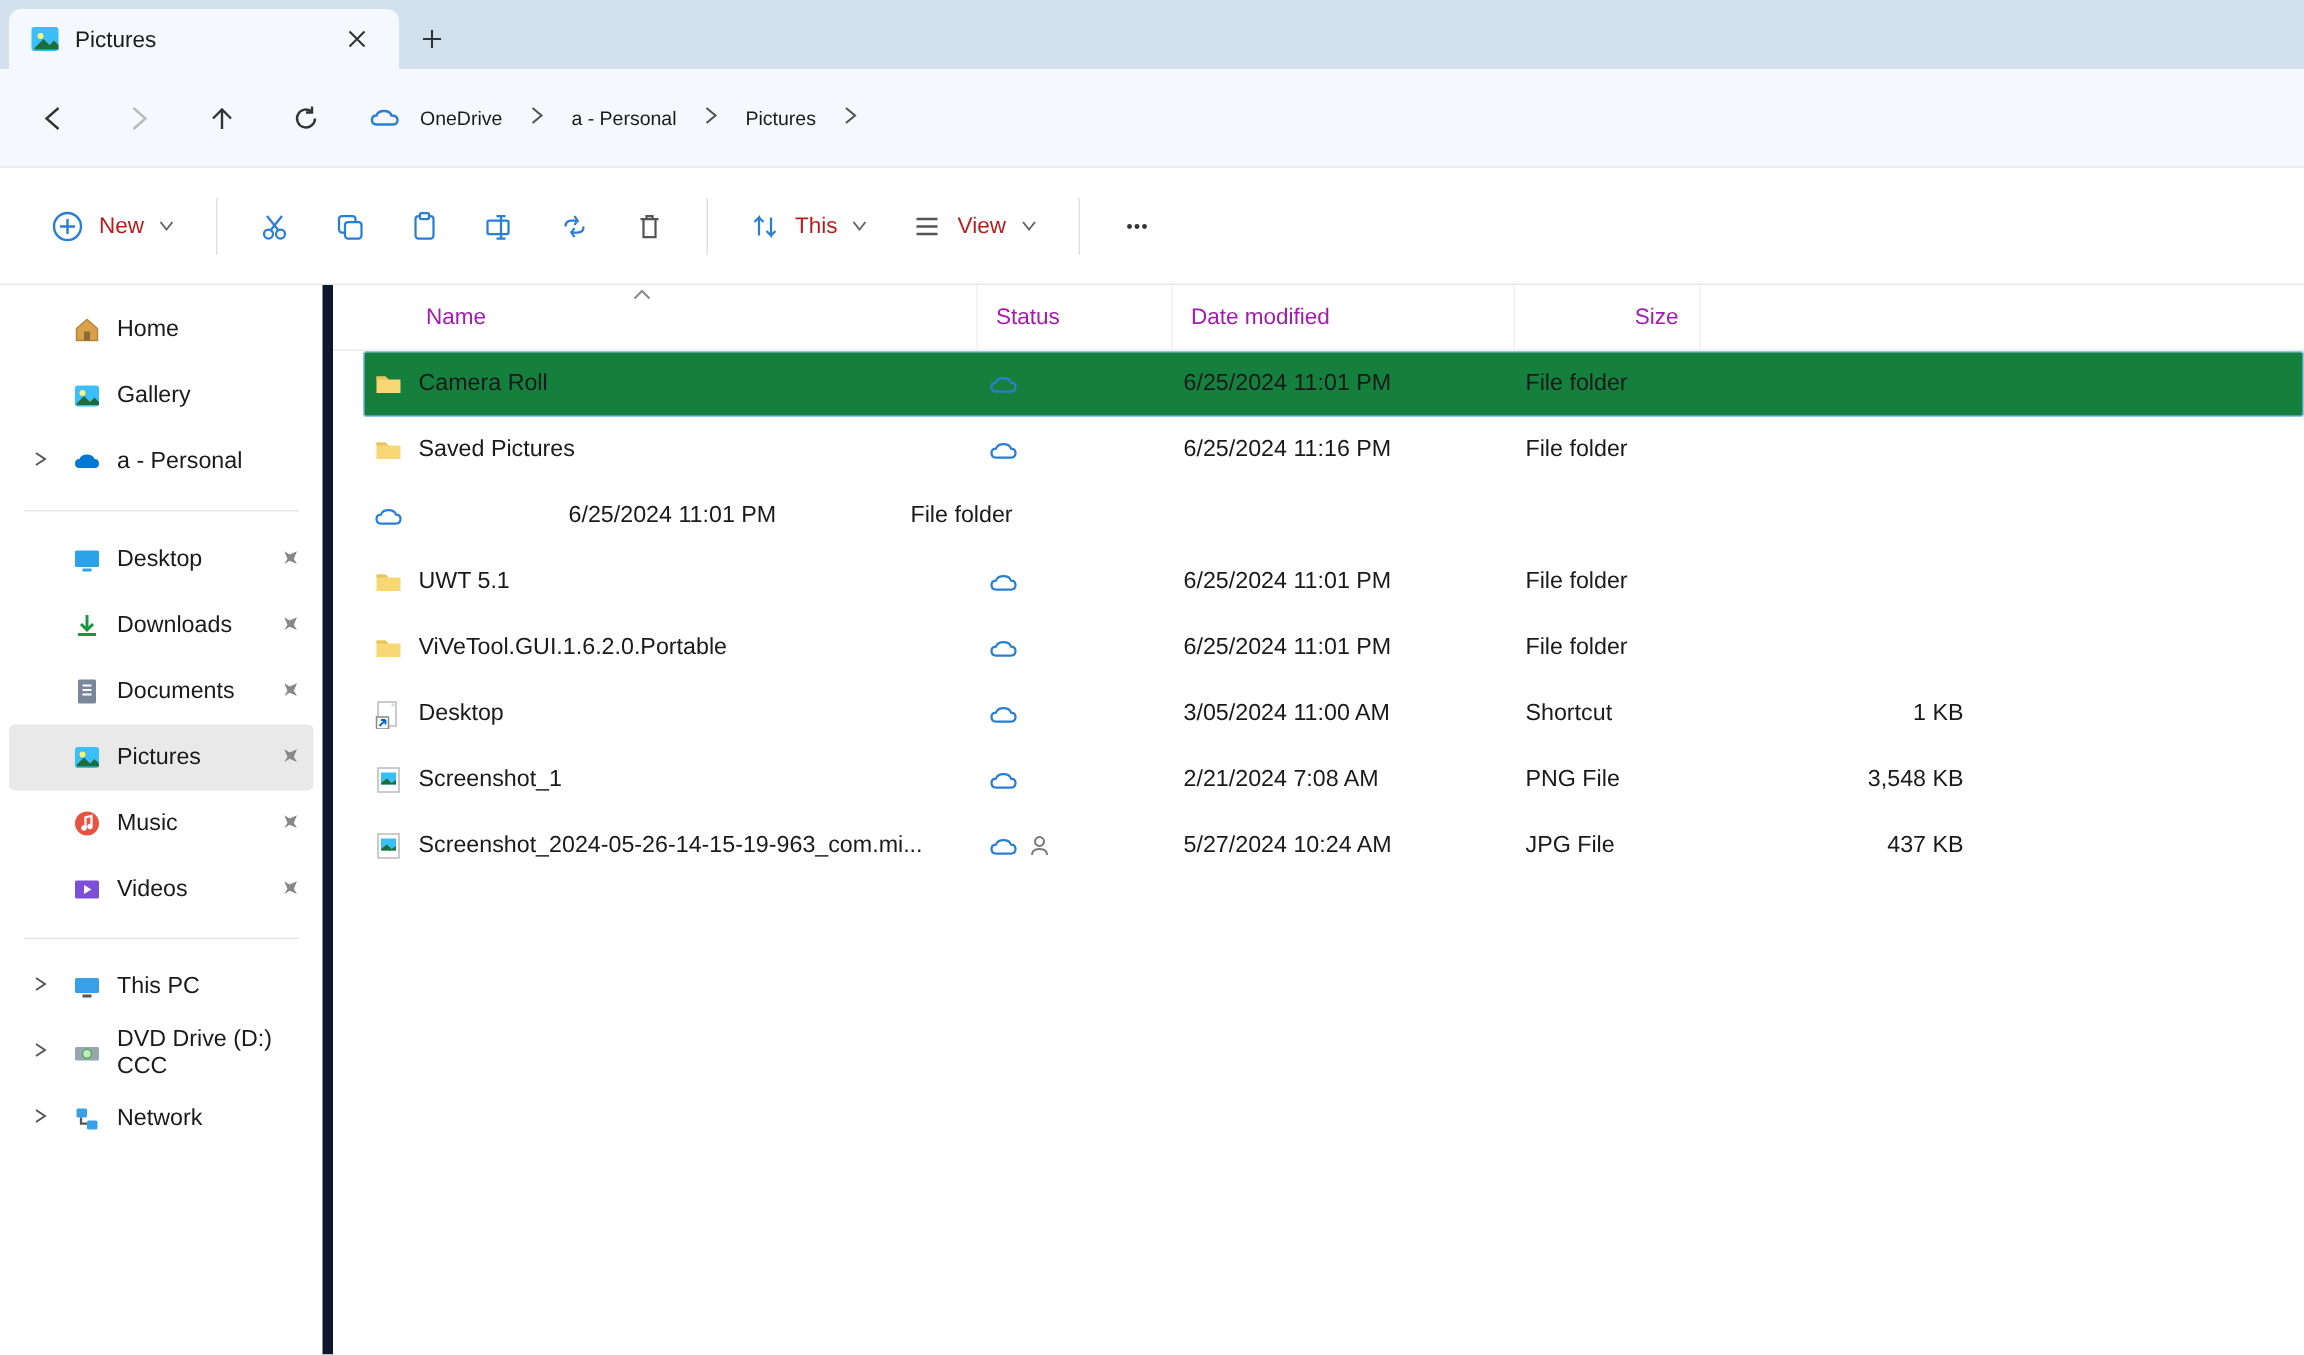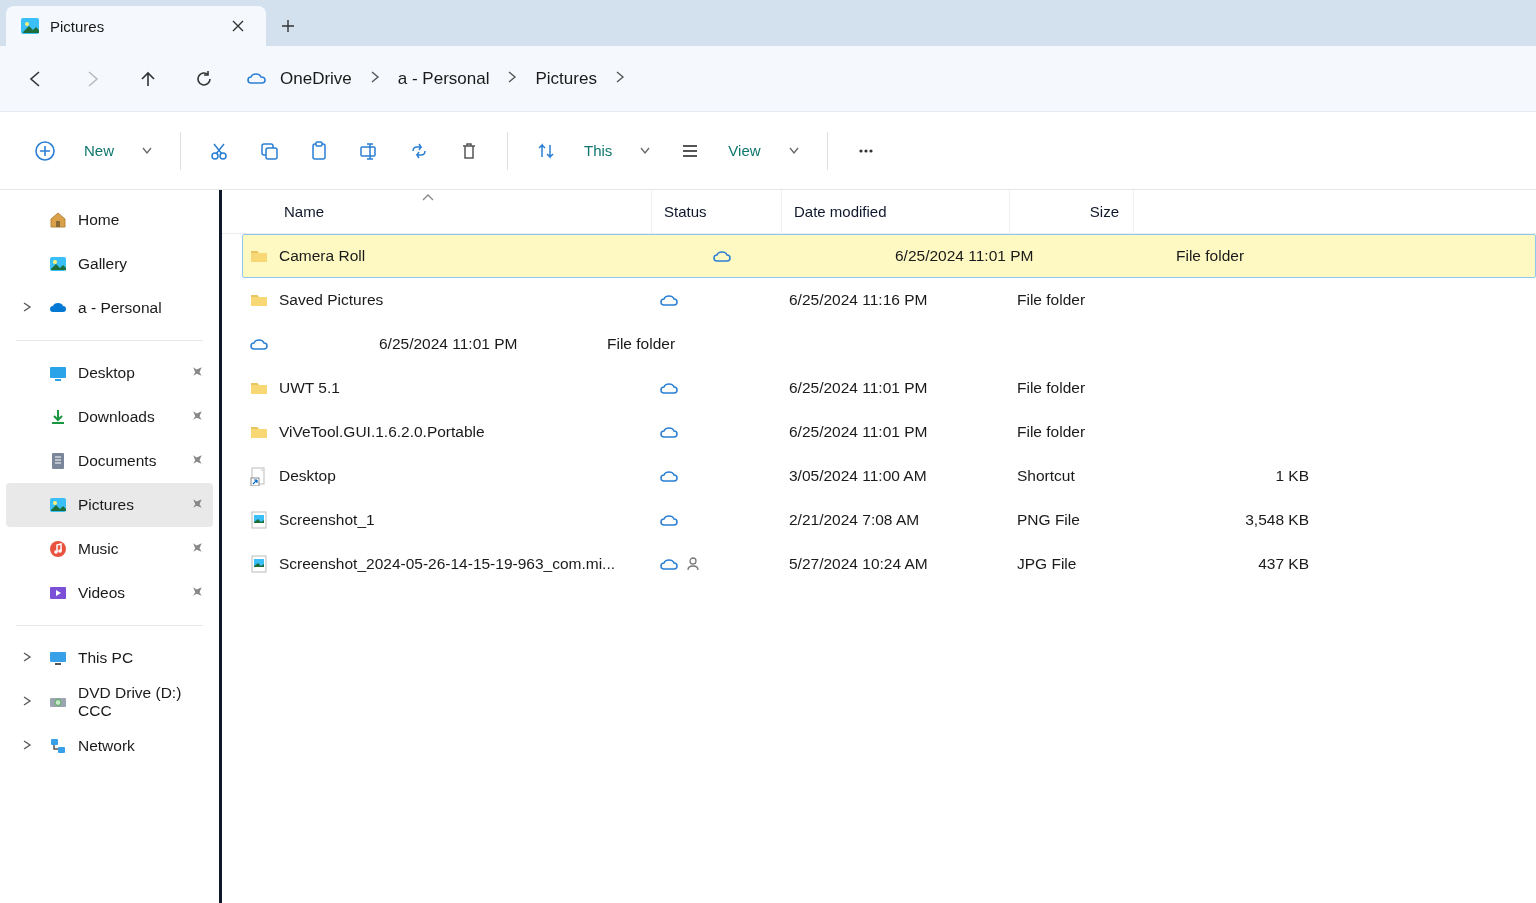--- a/index.html
+++ b/index.html
@@ -9,56 +9,56 @@
 .tabs-bar { height: 46px; background: #d3e1ef; display: flex; align-items: flex-end; padding-left: 6px; }
 .tab { height: 40px; background: #f5f9fd; border-radius: 8px 8px 0 0; display: flex; align-items: center; padding: 0 14px; gap: 10px; min-width: 260px; position: relative; }
 .tab .title { flex: 1; font-size: 15px; }
 .tab .close { width: 28px; height: 28px; display:flex;align-items:center;justify-content:center; border-radius:4px; color:#333; }
 .new-tab { width: 44px; height: 40px; display:flex;align-items:center;justify-content:center; color:#333; }
 
 
 .addr-bar { height: 66px; background: #f5f9fd; border-bottom: 1px solid #e3e9ef; display:flex; align-items:center; padding: 0 10px; gap: 4px; }
 .nav-btn { width: 52px; height: 44px; display:flex;align-items:center;justify-content:center; border-radius:6px; color:#444; }
 .nav-btn.disabled { color:#b8b8b8; }
-.breadcrumb { flex:1; height:44px;  display:flex; align-items:center; padding-left: 12px; gap: 2px; border-radius:6px; font-size:17px;text-align:center; }
+.breadcrumb { flex:1; height:44px;  display:flex; align-items:center; padding-left: 12px; gap: 2px; border-radius:6px; font-size:13px;text-align:center; }
 .crumb { padding: 4px 10px; border-radius:4px; display:flex; align-items:center; gap:8px; }
 .chev { color:#555; padding:4px 6px; }
 
 
 .toolbar { height: 78px; background:#fff; border-bottom:1px solid #e6e6e6; display:flex; align-items:center; padding: 0 22px; gap: 6px; }
-.tool-btn { height:44px; padding:0 12px; display:flex;align-items:center;justify-content:center; gap:28px; border-radius:6px; color:#0f766e; }
+.tool-btn { height:44px; padding:0 12px; display:flex;align-items:center;justify-content:center; gap:10px; border-radius:6px; color:#b91c1c; }
 .tool-btn svg { display:block; }
 .tool-sep { width:1px; height:38px; background:#e0e0e0; margin: 0 10px; }
 .tool-btn .caret { color:#666; }
 
 
 .main { display:flex; height: calc(903px - 46px - 66px - 78px); }
 
 
-.sidebar { width: 222px; border-right:3px solid #0f172a; padding: 8px 4px; overflow:hidden; }
+.sidebar { width: 222px; border-right:7px solid #0f172a; padding: 8px 4px; overflow:hidden; }
 .side-item { height: 44px; display:flex; align-items:center; padding-left: 42px; gap: 10px; position:relative; border-radius:4px; margin: 0 2px; font-size:15.5px; }
 .side-item .expander { position:absolute; left: 12px; width:18px; text-align:center; color:#555; }
 .side-item.selected { background:#e9e9e9; }
 .side-item .pin { position:absolute; right: 10px; color:#888; transform:rotate(45deg); }
 .side-sep { height:1px; background:#e6e6e6; margin:10px 12px; }
 
 
 .files { flex:1; display:flex; flex-direction:column; }
-.col-headers { height: 44px; border-bottom:1px solid #ececec; display:flex; align-items:center; font-size:15px; color:#0f172a; position:relative; }
+.col-headers { height: 44px; border-bottom:1px solid #ececec; display:flex; align-items:center; font-size:15px; color:#a21caf; position:relative; }
 .col-headers .sort-ind { position:absolute; left: 200px; top:-2px; color:#888; }
 .col { border-right:1px solid #f0f0f0; height:100%; display:flex; align-items:center; padding-left:12px; }
 .col.name { width: 410px; padding-left: 42px; }
 .col.status { width: 130px; }
 .col.date { width: 228px; }
 .col.type { width: 188px; }
 .col.size { width: 124px; justify-content:flex-end; padding-right:14px; }
 
 .rows { padding-left: 20px; }
 .row { height: 44px; display:flex; align-items:center; font-size:15.5px; border:1px solid transparent; border-radius:2px; }
-.row.selected { background:#fef9c3; border:1px solid #8fc8ef;justify-content:space-between; }
+.row.selected { background:#15803d; border:1px solid #8fc8ef; }
 .rc { display:flex; align-items:center; }
 .rc.name { width: 410px; padding-left: 6px; gap:10px; white-space:nowrap; overflow:hidden; text-overflow:ellipsis; }
 .rc.name span.label { overflow:hidden; text-overflow:ellipsis; }
 .rc.status { width: 130px; padding-left: 6px; gap:4px; color:#2a7fd4; }
 .rc.date { width: 228px; padding-left: 6px; }
 .rc.type { width: 188px; padding-left: 6px; }
 .rc.size { width: 124px; justify-content:flex-end; padding-right: 14px; }
 
 
 .ic { display:inline-flex; align-items:center; justify-content:center; }

